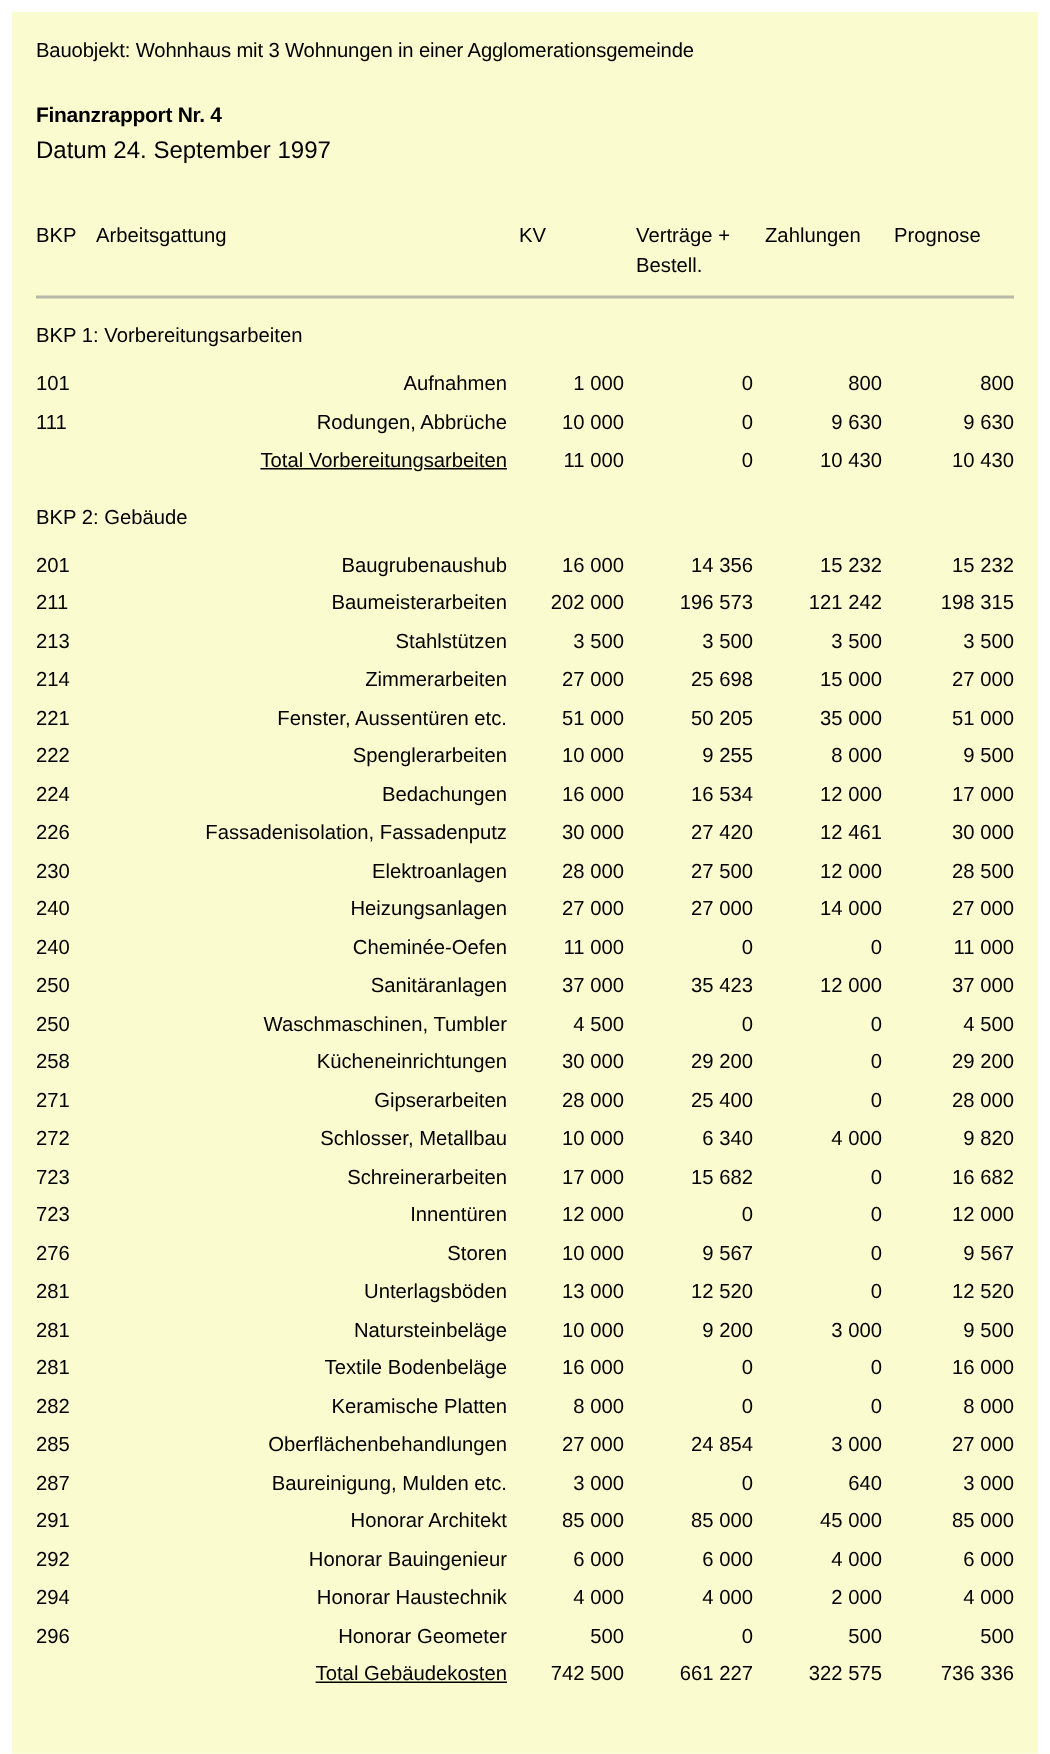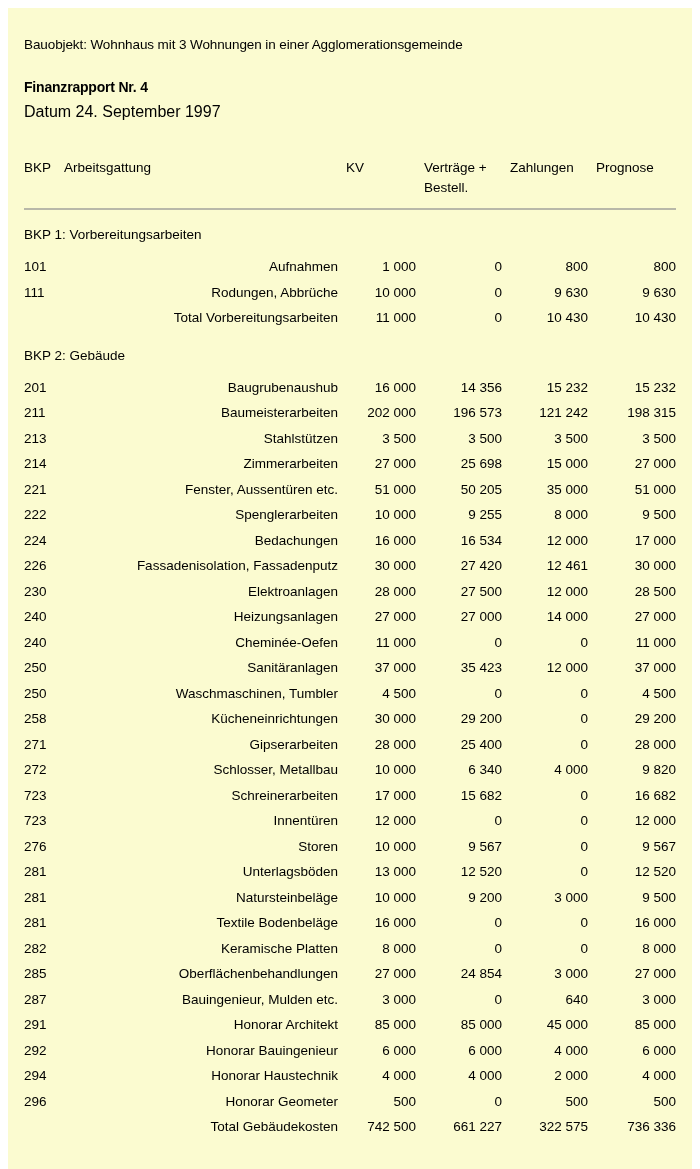--- a/index.html
+++ b/index.html
@@ -20,21 +20,21 @@
     width: 684px;
     height: 1161px;
     background: #fbfbd0;
     box-sizing: border-box;
     padding: 0 16px;
     overflow: hidden;
   }
   .project-line {
     font-size: 13.5px;
     color: #000;
-    padding-top: 29px;
+    padding-top: 18px;
     letter-spacing: -0.1px;
   }
   .report-title {
     font-size: 14px;
     font-weight: bold;
     color: #000;
     margin-top: 27px;
     letter-spacing: -0.2px;
   }
   .report-date {
@@ -94,21 +94,21 @@
   }
 
   tr.data td, tr.total td {
     line-height: 1.0;
     padding-top: 6px;
     padding-bottom: 6px;
   }
   td.bkp { text-align: left; }
   td.desc { text-align: right; padding-left: 1px; }
   td.num { text-align: right; font-variant-numeric: tabular-nums; }
-  tr.total td.desc { padding-left: 0; }
+  tr.total td.desc { padding-left: 0; text-decoration: underline; }
 </style>
 </head>
 <body>
 
 <div class="page">
 
   <div class="project-line">Bauobjekt: Wohnhaus mit 3 Wohnungen in einer Agglomerationsgemeinde</div>
 
   <div class="report-title">Finanzrapport Nr. 4</div>
 
@@ -371,21 +371,21 @@
         <tr class="data">
           <td class="bkp">285</td>
           <td class="desc">Oberflächenbehandlungen</td>
           <td class="num">27 000</td>
           <td class="num">24 854</td>
           <td class="num">3 000</td>
           <td class="num">27 000</td>
         </tr>
         <tr class="data">
           <td class="bkp">287</td>
-          <td class="desc">Bauingenieur, Mulden etc.</td>
+          <td class="desc">Baureinigung, Mulden etc.</td>
           <td class="num">3 000</td>
           <td class="num">0</td>
           <td class="num">640</td>
           <td class="num">3 000</td>
         </tr>
         <tr class="data">
           <td class="bkp">291</td>
           <td class="desc">Honorar Architekt</td>
           <td class="num">85 000</td>
           <td class="num">85 000</td>

